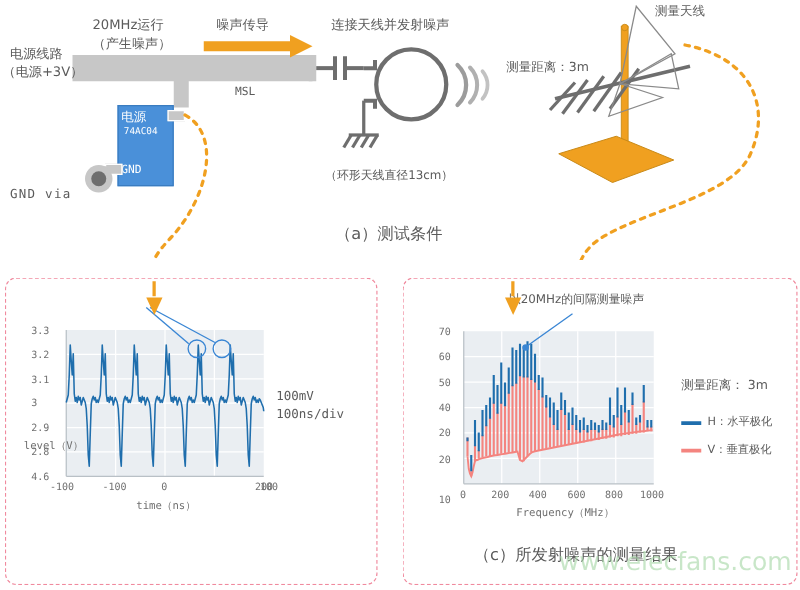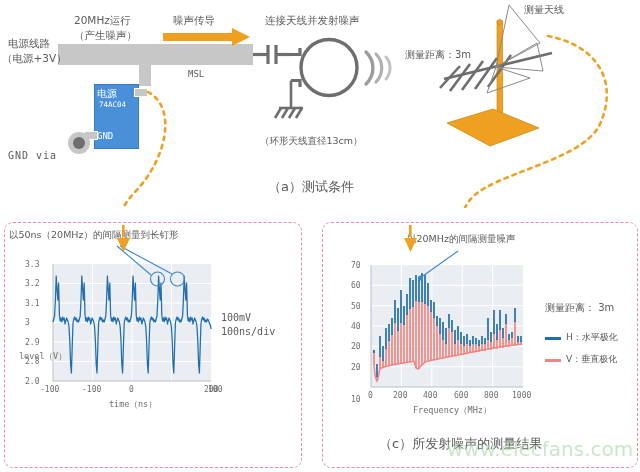--- a/index.html
+++ b/index.html
@@ -165,21 +165,20 @@
       </g>
 
       <path d="M148,92 C178,108 166,160 135,192 C118,210 120,218 123,228" stroke="#f0a020" stroke-width="2.6" fill="none" stroke-dasharray="3.5 5" stroke-linecap="round"></path>
 
       <path d="M548,36 C600,46 618,84 600,124 C585,156 520,168 485,188 C468,197 462,210 461,224" stroke="#f0a020" stroke-width="2.6" fill="none" stroke-dasharray="3.5 5" stroke-linecap="round"></path>
     </svg>
   </div>
 
   <div class="pink-frame" style="left:4px;top:222px;width:296px;height:244px;">
 
-    <div class="note" style="left:4px;top:6px;font-size:9.5px;">以50ns（20MHz）的间隔测量到长钉形</div>
 
     <div class="plot-area" style="left:48px;top:41px;width:158px;height:117px;"></div>
 
     <svg class="dash-svg" width="296" height="244" viewBox="0 0 296 244">
 
       <g stroke="#ffffff" stroke-width="1">
         <line x1="48" y1="60.5" x2="206" y2="60.5"></line>
         <line x1="48" y1="80" x2="206" y2="80"></line>
         <line x1="48" y1="99.5" x2="206" y2="99.5"></line>
         <line x1="48" y1="119" x2="206" y2="119"></line>
@@ -235,21 +234,21 @@
         <polygon points="112,15 125,15 118.5,29" fill="#f0a020"></polygon>
       </g>
     </svg>
 
     <div class="tick-lbl" style="left:20px;top:37px;">3.3</div>
     <div class="tick-lbl" style="left:20px;top:56px;">3.2</div>
     <div class="tick-lbl" style="left:20px;top:76px;">3.1</div>
     <div class="tick-lbl" style="left:20px;top:95px;">3</div>
     <div class="tick-lbl" style="left:20px;top:115px;">2.9</div>
     <div class="tick-lbl" style="left:20px;top:134px;">2.8</div>
-    <div class="tick-lbl" style="left:20px;top:154px;">2.0</div>
+    <div class="tick-lbl" style="left:20px;top:154px;">4.6</div>
 
     <div class="tick-lbl" style="left:35px;top:162px;">-100</div>
     <div class="tick-lbl" style="left:77px;top:162px;">-100</div>
     <div class="tick-lbl" style="left:124px;top:162px;">0</div>
     <div class="tick-lbl" style="left:159px;top:162px;margin-left:44px;">100</div>
     <div class="tick-lbl" style="left:199px;top:162px;">200</div>
 
     <div class="ax-title" style="left:14px;top:128px;">level（V）</div>
     <div class="ax-title" style="left:104px;top:176px;">time（ns）</div>
 

